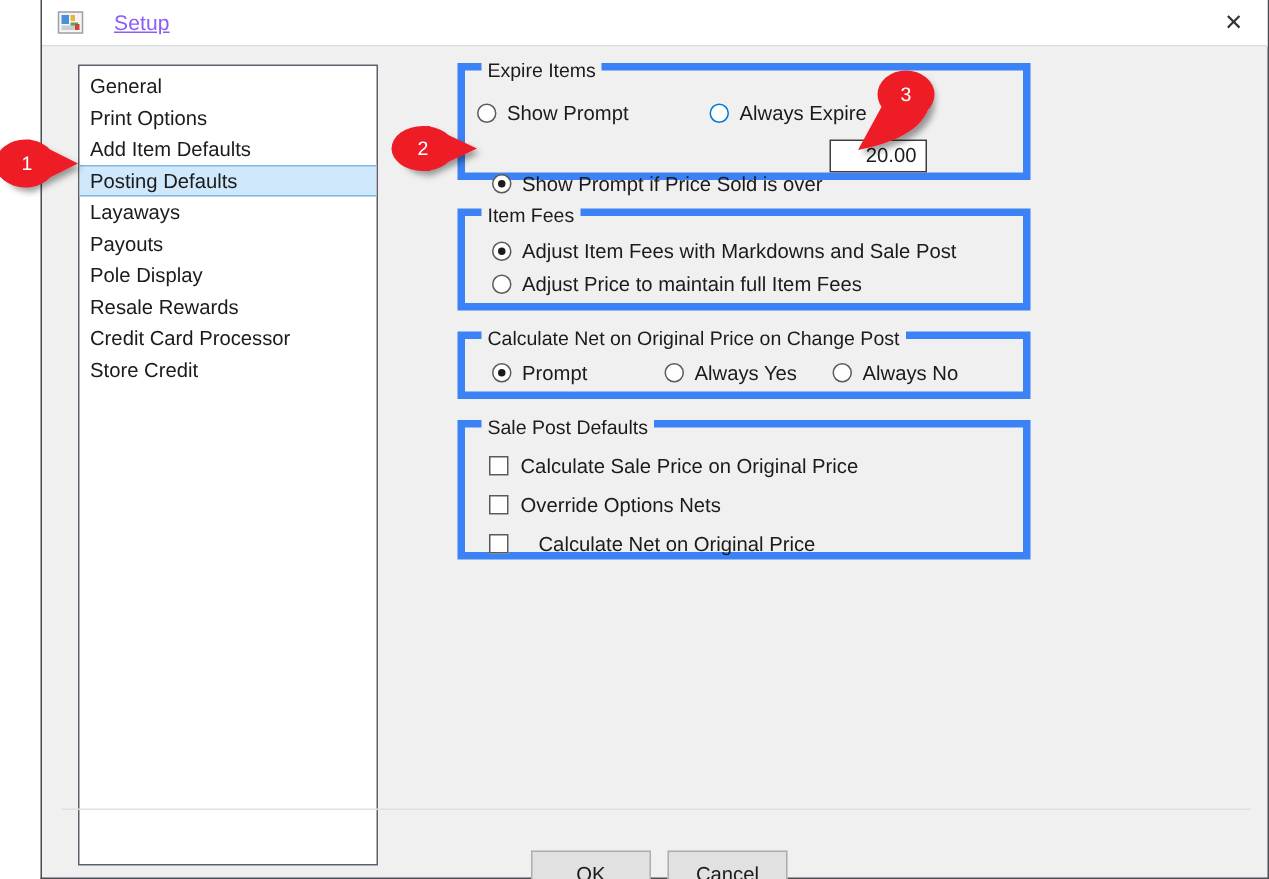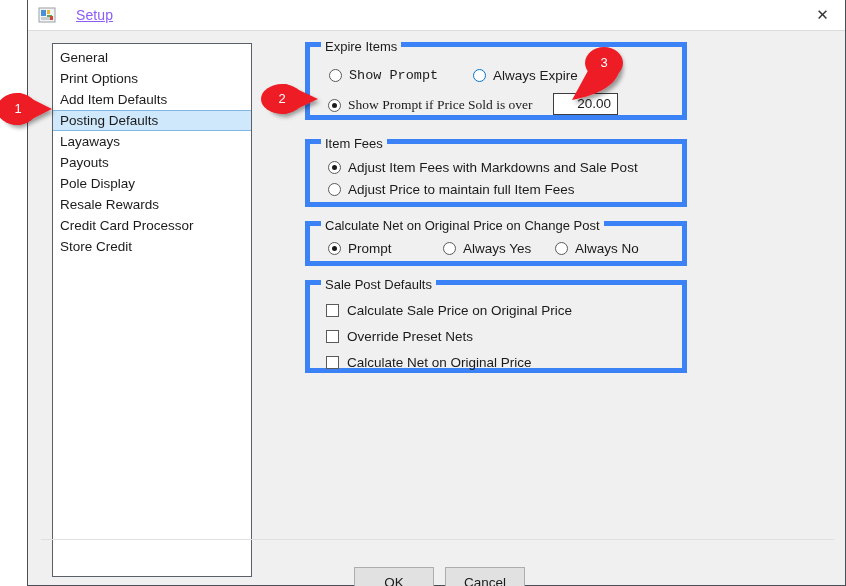--- a/index.html
+++ b/index.html
@@ -249,31 +249,31 @@
       <div class="side-item">Payouts</div>
       <div class="side-item">Pole Display</div>
       <div class="side-item">Resale Rewards</div>
       <div class="side-item">Credit Card Processor</div>
       <div class="side-item">Store Credit</div>
     </div>
 
     <div class="group" style="left:277px; top:11px; width:382px; height:78px;">
       <span class="legend">Expire Items</span>
 
-      <div class="ctl-row" style="left:19px; top:21px;font-family:Liberation Mono, monospace;">
+      <div class="ctl-row" style="left:8px; top:21px;">
         <span class="radio"></span>
         <span>Show Prompt</span>
       </div>
 
       <div class="ctl-row" style="left:163px; top:21px;">
         <span class="radio hover"></span>
         <span>Always Expire</span>
       </div>
 
-      <div class="ctl-row" style="left:18px; top:50px;font-family:Liberation Serif, serif;">
+      <div class="ctl-row" style="left:18px; top:68px;">
         <span class="radio checked"></span>
         <span>Show Prompt if Price Sold is over</span>
       </div>
 
       <div class="textfield" style="left:243px; top:46px; width:65px;">20.00</div>
     </div>
 
     <div class="group" style="left:277px; top:108px; width:382px; height:68px;">
       <span class="legend">Item Fees</span>
 
@@ -310,24 +310,24 @@
     <div class="group" style="left:277px; top:249px; width:382px; height:93px;">
       <span class="legend">Sale Post Defaults</span>
 
       <div class="ctl-row" style="left:16px; top:18px;">
         <span class="checkbox"></span>
         <span>Calculate Sale Price on Original Price</span>
       </div>
 
       <div class="ctl-row" style="left:16px; top:44px;">
         <span class="checkbox"></span>
-        <span>Override Preset Nets</span>
-      </div>
-
-      <div class="ctl-row" style="left:16px; top:70px;">
+        <span>Override Options Nets</span>
+      </div>
+
+      <div class="ctl-row" style="left:16px; top:70px;gap:12px;">
         <span class="checkbox"></span>
         <span>Calculate Net on Original Price</span>
       </div>
     </div>
 
 
     <div id="footer-sep"></div>
     <div class="dlg-btn" style="left:326px;">OK</div>
     <div class="dlg-btn" style="left:417px;">Cancel</div>
 

